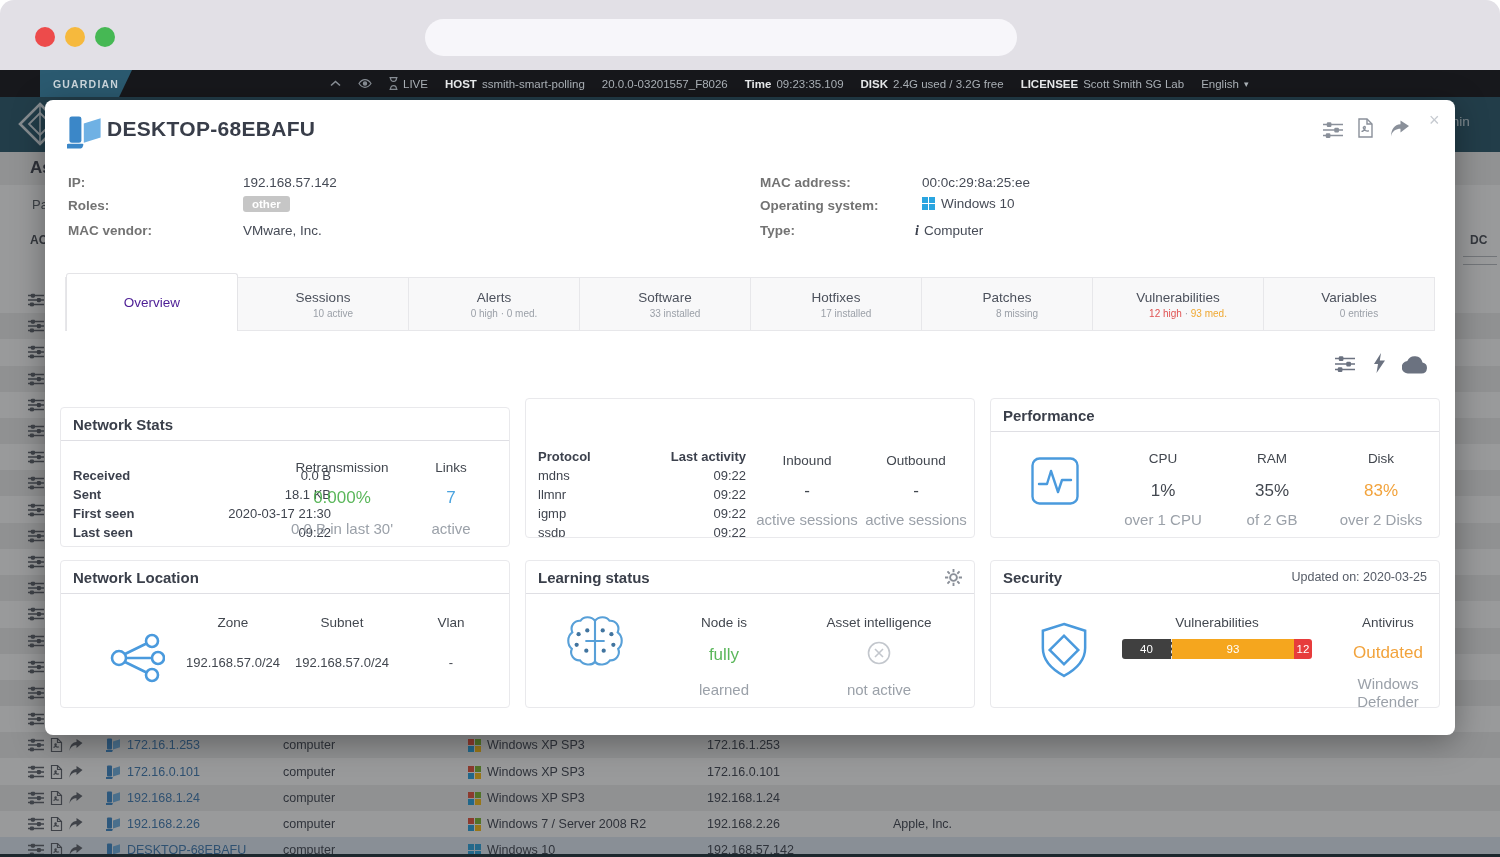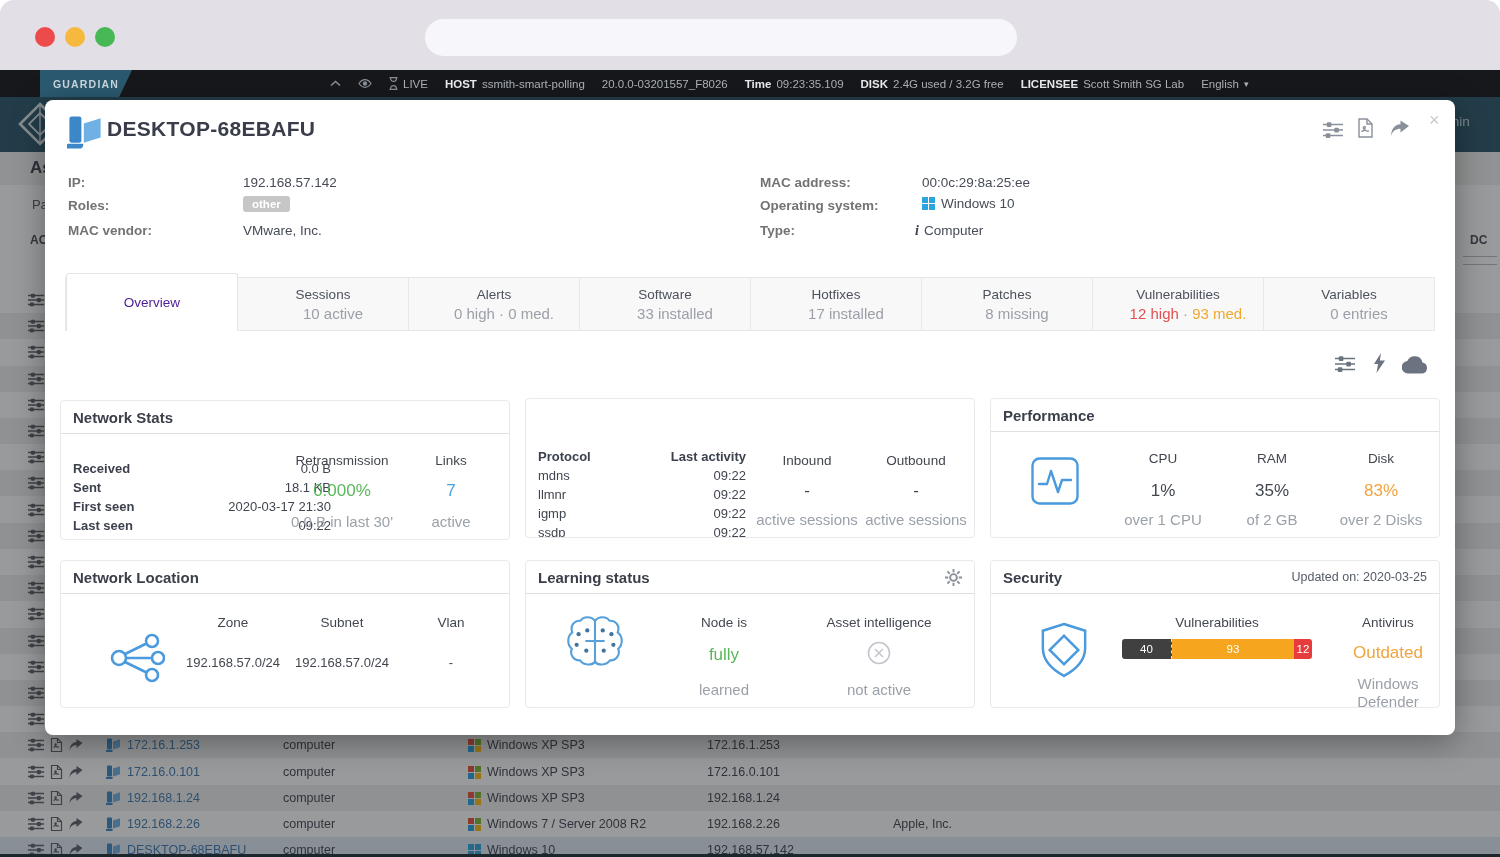--- a/index.html
+++ b/index.html
@@ -60,21 +60,21 @@
   .fld.lbl { font-weight:bold; color:#737373; }
   .badge-other { background:#c6c6c6; color:#fff; font-size:11.5px; font-weight:bold; padding:2px 9px; border-radius:3px; }
   .os-val { display:flex; align-items:center; gap:6px; }
   .info-i { font-family:"Liberation Serif", serif; font-style:italic; font-weight:bold; font-size:14px; color:#3c414d; margin-right:5px; }
 
   
   .tabs { position:absolute; left:20px; top:177px; width:1370px; height:54px; display:flex; background:#f8f8f9; border:1px solid #e7e7ea; }
   .tab { flex:1; border-right:1px solid #e7e7ea; display:flex; flex-direction:column; align-items:center; justify-content:center; gap:3px; cursor:pointer; }
   .tab:last-child { border-right:none; }
   .tab .t-label { font-size:13.5px; color:#4c515c; }
-  .tab .t-sub { font-size:15px; color:#9ba0a8;margin-left:20px; }
+  .tab .t-sub { font-size:10px; color:#9ba0a8;margin-left:20px; }
   .tab.active { background:#fff; margin:-5px 0 -1px 0; border:1px solid #e4e4e7; border-bottom:none; border-radius:3px 3px 0 0; z-index:2; }
   .tab.active .t-label { color:#4c1d95; }
   .sub-high { color:#e05252; } .sub-med { color:#efa832; }
 
   .m-toolicon { position:absolute; color:#6b7280; cursor:pointer; display:flex; }
 
   
   .card { position:absolute; width:450px; border:1px solid #e9e9ec; border-radius:4px; background:#fff; overflow:hidden; }
   .card-hd { height:33px; border-bottom:1px solid #dfdfe4; display:flex; align-items:center; padding:0 12px; }
   .card-title { font-size:15px; font-weight:bold; color:#3a3f4a; flex:1; }
@@ -680,21 +680,21 @@
         <svg width="13" height="20" viewBox="0 0 13 20" fill="currentColor">
           <path d="M8 0 1 11h4L3.5 20 12 7.5H6.8z"></path>
         </svg>
       </span>
     <span class="m-toolicon" style="left:1357px; top:256px">
         <svg width="26" height="18" viewBox="0 0 26 18" fill="currentColor">
           <path d="M6.5 17.5h13a5.5 5.5 0 0 0 1-10.9A8 8 0 0 0 5.3 5.1 5.8 5.8 0 0 0 6.5 17.5z"></path>
         </svg>
       </span>
 
-    <div class="card" style="left:15px; top:300px; height:140px">
+    <div class="card" style="left:15px; top:307px; height:140px">
       <div class="card-hd">
           <span class="card-title">Network Stats</span>
         </div>
       <div class="stats-list">
         <div class="stats-row">
             <span class="sl">Received</span>
             <span class="sv">0.0 B</span>
           </div>
         <div class="stats-row">
             <span class="sl">Sent</span>

